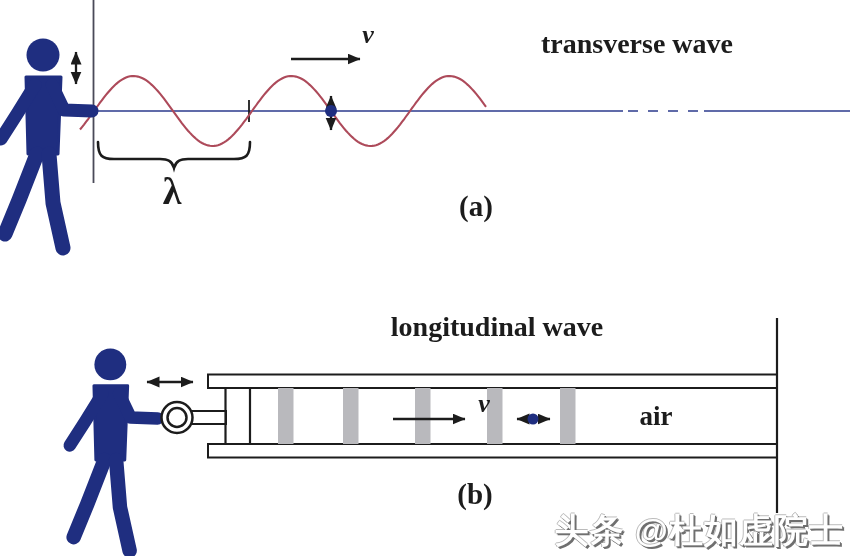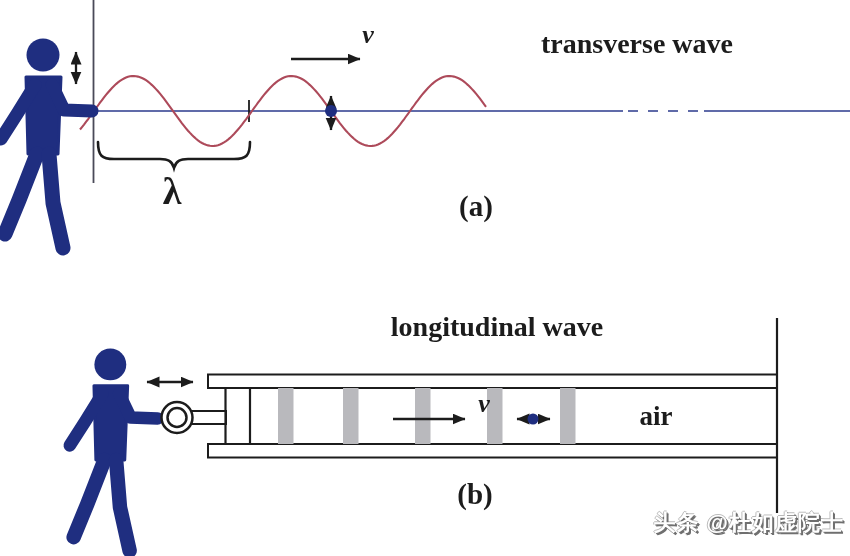--- a/index.html
+++ b/index.html
@@ -20,21 +20,21 @@
 
   text{fill:var(--color-ink);}
   .fig-title{font-size:28px;font-weight:bold;}
   .caption{font-size:29px;font-weight:bold;}
   .vlabel{font-size:26px;font-weight:bold;font-style:italic;}
   .lambda{font-size:38px;font-weight:bold;}
   .airlabel{font-size:27px;font-weight:bold;}
 
   .watermark{position:absolute;top:508px;right:6px;
     font-family:"Liberation Sans","DejaVu Sans",sans-serif;
-    font-size:22px;font-weight:bold;color:#ffffff;letter-spacing:1px;
+    font-size:34px;font-weight:bold;color:#ffffff;letter-spacing:1px;
     text-shadow:2px 2px 0 var(--color-wm-shadow),1px 1px 0 var(--color-wm-shadow),
                -1px 0 0 #bbbbbb,0 -1px 0 #bbbbbb;
     white-space:nowrap;}
 </style>
 </head>
 <body>
 
 <div class="stage">
 <svg width="850" height="556" viewBox="0 0 850 556">
   <defs>

